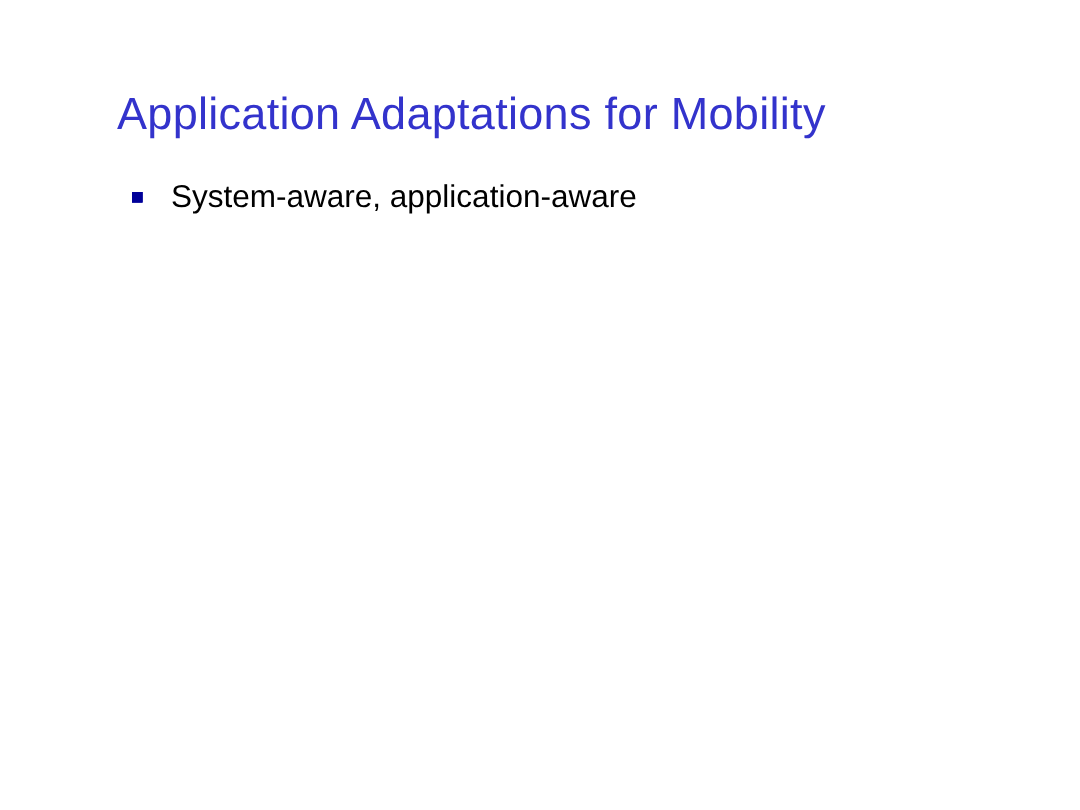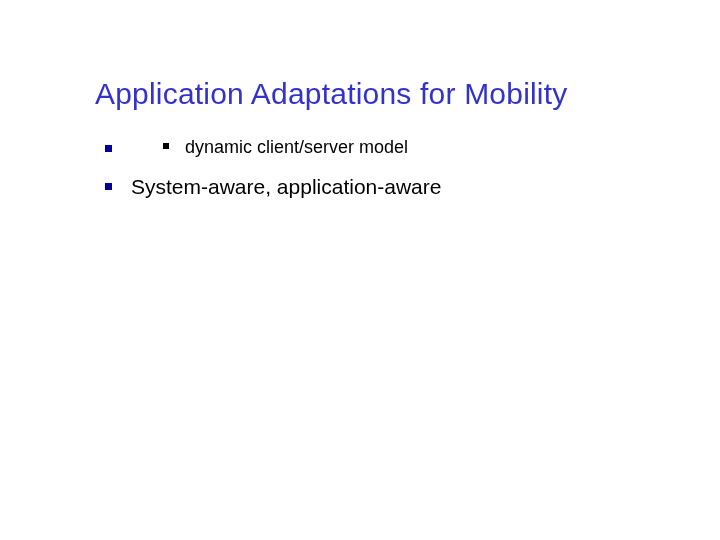--- a/index.html
+++ b/index.html
@@ -8,21 +8,21 @@
     width: 720px;
     height: 540px;
     background: #ffffff;
     font-family: Arial, Helvetica, sans-serif;
     color: #000000;
   }
   .slide {
     box-sizing: border-box;
     width: 720px;
     height: 540px;
-    padding: 17px;
+    padding: 0;
   }
   .title {
     font-size: 30px;
     color: #3333cc;
     font-weight: normal;
     padding: 60px 0 0 78px;
     margin: 0 0 24px 0;
     letter-spacing: 0.2px;
   }
   ul.level1 {
@@ -77,25 +77,20 @@
 <div class="slide">
   <h1 class="title">Application Adaptations for Mobility</h1>
 
   <ul class="level1">
 
 
     <li>
     </li>
 
     <li>
-      <ul class="level2">
-        <li>
-          <span>dynamic client/server model</span>
-        </li>
-      </ul>
     </li>
 
     <li>
       <span>System-aware, application-aware</span>
     </li>
 
   </ul>
 </div>
 
 </body></html>

